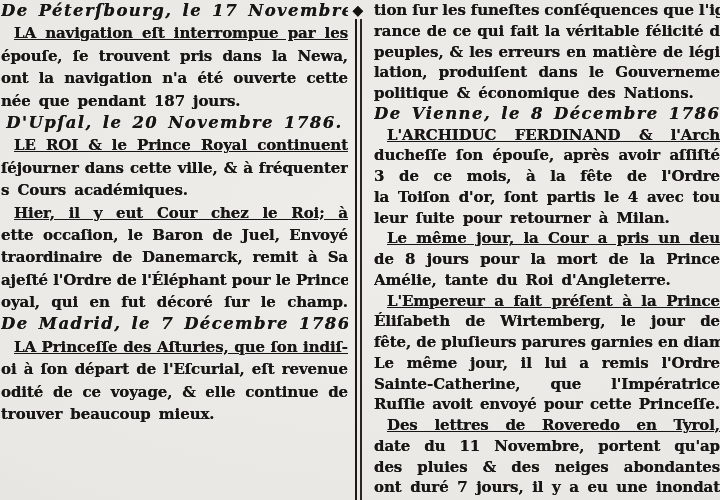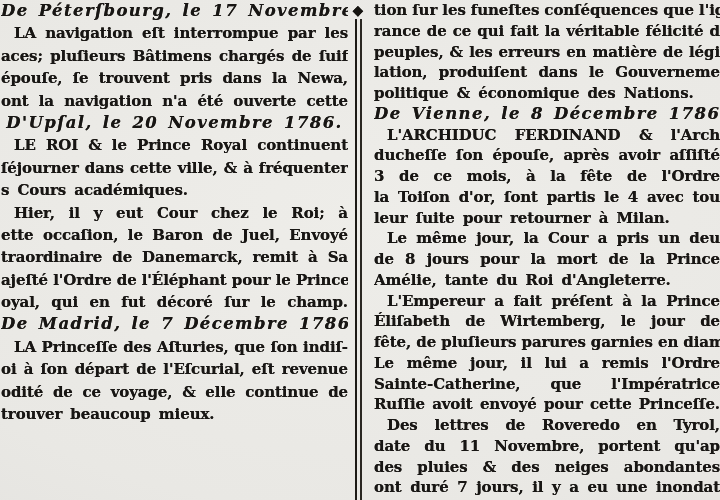--- a/index.html
+++ b/index.html
@@ -21,21 +21,21 @@
   }
   .col-left{left:1px;width:347px;}
   .col-right{left:374px;width:346px;}
   .line{
     text-align:justify;text-align-last:justify;
     overflow:hidden;white-space:nowrap;
   }
   .col-left  .line{height:22.4px;line-height:22.4px;}
   .col-right .line{height:20.75px;line-height:20.75px;}
   .line.end{text-align:right;text-align-last:left;word-spacing:3px;}
-  .line.indent{padding-left:13px;}
+  .line.indent{padding-left:13px;text-decoration:underline;}
   .line.dateline{
     font-style:italic;font-size:16.5px;
     text-align:center;text-align-last:center;
     letter-spacing:1.4px;word-spacing:3px;
     white-space:nowrap;
   }
   .divider{
     position:absolute;left:351px;top:3px;bottom:0;width:14px;
     display:flex;flex-direction:column;align-items:center;
   }
@@ -50,23 +50,23 @@
     border-right:2px solid #2a2722;
   }
 </style>
 </head>
 <body>
 
 <div class="page">
   <div class="column col-left">
       <div class="line dateline">De Péterſbourg, le 17 Novembre 1786.</div>
       <div class="line body indent">LA navigation eſt interrompue par les</div>
-      <div class="line body">aces; pluſieurs Bâtimens chargés de ſuif</div>
       <div class="line body">épouſe, ſe trouvent pris dans la Newa,</div>
       <div class="line body">ont la navigation n'a été ouverte cette</div>
+      <div class="line end">née que pendant 187 jours.</div>
       <div class="line dateline">D'Upſal, le 20 Novembre 1786.</div>
       <div class="line body indent">LE ROI &amp; le Prince Royal continuent</div>
       <div class="line body">ſéjourner dans cette ville, &amp; à fréquenter</div>
       <div class="line end">s Cours académiques.</div>
       <div class="line body indent">Hier, il y eut Cour chez le Roi; à</div>
       <div class="line body">ette occaſion, le Baron de Juel, Envoyé</div>
       <div class="line body">traordinaire de Danemarck, remit à Sa</div>
       <div class="line body">ajeſté l'Ordre de l'Éléphant pour le Prince</div>
       <div class="line body">oyal, qui en fut décoré ſur le champ.</div>
       <div class="line dateline">De Madrid, le 7 Décembre 1786.</div>

